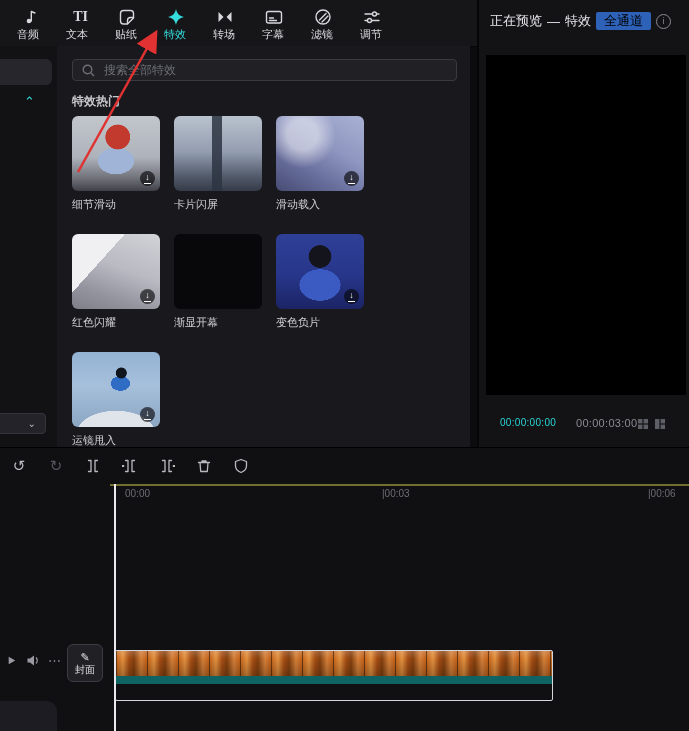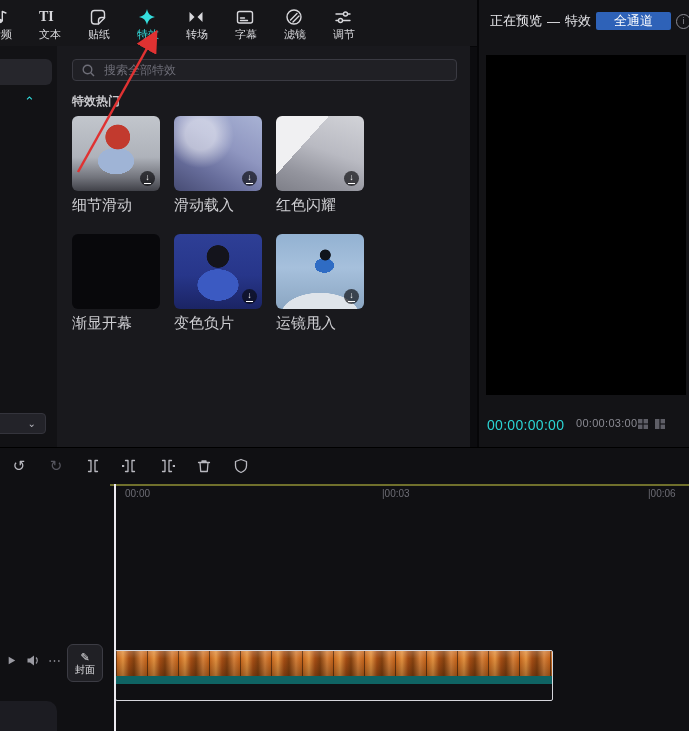--- a/index.html
+++ b/index.html
@@ -3,21 +3,21 @@
 <meta charset="utf-8">
 <style>
   html,body{margin:0;padding:0;background:#000;}
   .stage{position:relative;width:689px;height:731px;background:#0c0c0f;overflow:hidden;
          font-family:"Liberation Sans",sans-serif;color:#e6e6ea;}
 
   
   #topbar{position:absolute;left:0;top:0;width:477px;height:46px;background:#161619;
           border-bottom:1px solid #060608;display:flex;align-items:center;margin-left:0;}
   .tb-row{display:flex;margin-left:-10px;}
-  .tb-item{width:49px;display:flex;flex-direction:column;align-items:flex-start;gap:2px;
+  .tb-item{width:49px;display:flex;flex-direction:column;align-items:flex-end;gap:2px;
            color:#d8d8dc;cursor:pointer;}
   .tb-item .tb-ic{height:20px;display:flex;align-items:center;justify-content:center;}
   .tb-item svg{stroke:currentColor;fill:none;stroke-width:1.4;stroke-linecap:round;stroke-linejoin:round;}
   .tb-lb{font-size:11px;line-height:11px;}
   .tb-item.active{color:#35dede;}
   .ti-text{font-family:"Liberation Serif",serif;font-weight:700;font-size:14px;line-height:14px;}
 
   
   #left-strip{position:absolute;left:0;top:46px;width:57px;height:401px;background:#121215;}
   #cut-card{position:absolute;left:-12px;top:59px;width:64px;height:26px;background:#26262c;border-radius:6px;}
@@ -34,21 +34,21 @@
   .search svg{stroke:#6e6e78;fill:none;stroke-width:1.4;flex:none;}
   .search input{flex:1;background:transparent;border:none;outline:none;color:#ddd;font-size:12px;
                 font-family:"Liberation Sans",sans-serif;}
   .search input::placeholder{color:#6e6e78;}
   .sec-title{position:absolute;left:15px;top:47px;font-size:12px;color:#cacace;font-weight:bold;}
   .grid{position:absolute;left:15px;top:70px;display:grid;grid-template-columns:repeat(3,88px);
         column-gap:14px;row-gap:22px;}
   .card{width:88px;cursor:pointer;}
   .thumb{position:relative;width:88px;height:75px;border-radius:6px;overflow:hidden;}
   .card.sel .thumb{outline:2px solid #2ad4d4;outline-offset:2px;}
-  .clabel{margin-top:7px;font-size:15px;line-height:14px;color:#cfcfd3;}
+  .clabel{margin-top:7px;font-size:11px;line-height:14px;color:#cfcfd3;font-family:Liberation Mono, monospace;}
   .dl{position:absolute;right:5px;bottom:5px;width:15px;height:15px;border-radius:50%;
       background:rgba(8,8,10,.65);color:#fff;font-size:9px;display:flex;align-items:center;justify-content:center;}
   .dl span{border-bottom:1px solid #fff;line-height:9px;padding:0 1px 1px 1px;}
 
   .t0{background:radial-gradient(circle at 52% 28%, #c23a2e 0 17%, rgba(194,58,46,0) 18%),
        radial-gradient(ellipse 30px 22px at 50% 60%, #9fb4d6 0 60%, rgba(159,180,214,0) 61%),
        linear-gradient(180deg,#c2c6cc 0%,#aeb2ba 55%,#72747c 82%,#404148 100%);}
   .t1{background:linear-gradient(90deg, rgba(44,52,66,0) 0 43%, rgba(44,52,66,.85) 43% 55%, rgba(44,52,66,0) 55%),
        linear-gradient(180deg,#b9c2ce 0%,#939db0 48%,#535c6c 80%,#353b48 100%);}
   .t2{background:radial-gradient(circle at 30% 25%, rgba(255,255,255,.5) 0 18%, rgba(255,255,255,0) 40%),
@@ -64,26 +64,26 @@
   .t8{background:radial-gradient(circle at 56% 28%, #10141c 0 7%, rgba(16,20,28,0) 8%),
        radial-gradient(ellipse 16px 12px at 55% 42%, #2f6cc4 0 60%, rgba(47,108,196,0) 61%),
        radial-gradient(ellipse 70px 40px at 50% 108%, #dfe4ea 0 55%, rgba(223,228,234,0) 56%),
        linear-gradient(180deg,#93b2d2 0%,#a6c0dc 45%,#8ba6c2 100%);}
 
   
   #preview{position:absolute;left:477px;top:0;width:212px;height:447px;background:#131316;
            border-left:2px solid #060608;box-sizing:border-box;}
   .pv-head{position:absolute;left:11px;top:12px;display:flex;align-items:center;gap:5px;
            font-size:13px;color:#e8e8ec;white-space:nowrap;}
-  .badge{background:#2e62b8;color:#ffffff;padding:0 18px;border-radius:2px;cursor:pointer;}
+  .badge{background:#2e62b8;color:#000000;padding:0 8px;border-radius:2px;cursor:pointer;}
   .info{width:13px;height:13px;border:1px solid #8a8a92;border-radius:50%;color:#8a8a92;
         font-size:9px;display:flex;align-items:center;justify-content:center;cursor:pointer;}
   .pv-screen{position:absolute;left:7px;top:55px;width:200px;height:340px;background:#000;}
   .pv-times{position:absolute;left:0;top:417px;width:212px;height:16px;}
-  .pv-times .cur{position:absolute;left:8px;color:#2bd4d4;font-size:14px;letter-spacing:.3px;}
+  .pv-times .cur{position:absolute;left:21px;color:#2bd4d4;font-size:10px;letter-spacing:.3px;}
   .pv-times .tot{position:absolute;left:97px;color:#8a8a92;font-size:11px;letter-spacing:.3px;}
   .pv-grids{position:absolute;left:158px;top:1px;display:flex;gap:5px;color:#5e5e66;}
   .pv-grids svg{fill:currentColor;cursor:pointer;}
 
   
   #timeline{position:absolute;left:0;top:447px;width:689px;height:284px;background:#101013;
             border-top:1px solid #000;box-sizing:border-box;}
   .tl-toolbar{position:absolute;left:10px;top:9px;display:flex;gap:19px;align-items:center;}
   .tli{width:18px;height:18px;display:flex;align-items:center;justify-content:center;
        color:#b9b9c0;font-size:15px;line-height:18px;cursor:pointer;}
@@ -230,20 +230,24 @@
 
       <div class="card">
         <div class="thumb t0">
           <span class="dl">
               <span>↓</span>
             </span>
         </div>
         <div class="clabel">细节滑动</div>
       </div>
 
+      <div class="card">
+        <div class="thumb t1"></div>
+        <div class="clabel">卡片闪屏</div>
+      </div>
 
       <div class="card">
         <div class="thumb t2">
           <span class="dl">
               <span>↓</span>
             </span>
         </div>
         <div class="clabel">滑动载入</div>
       </div>
 

